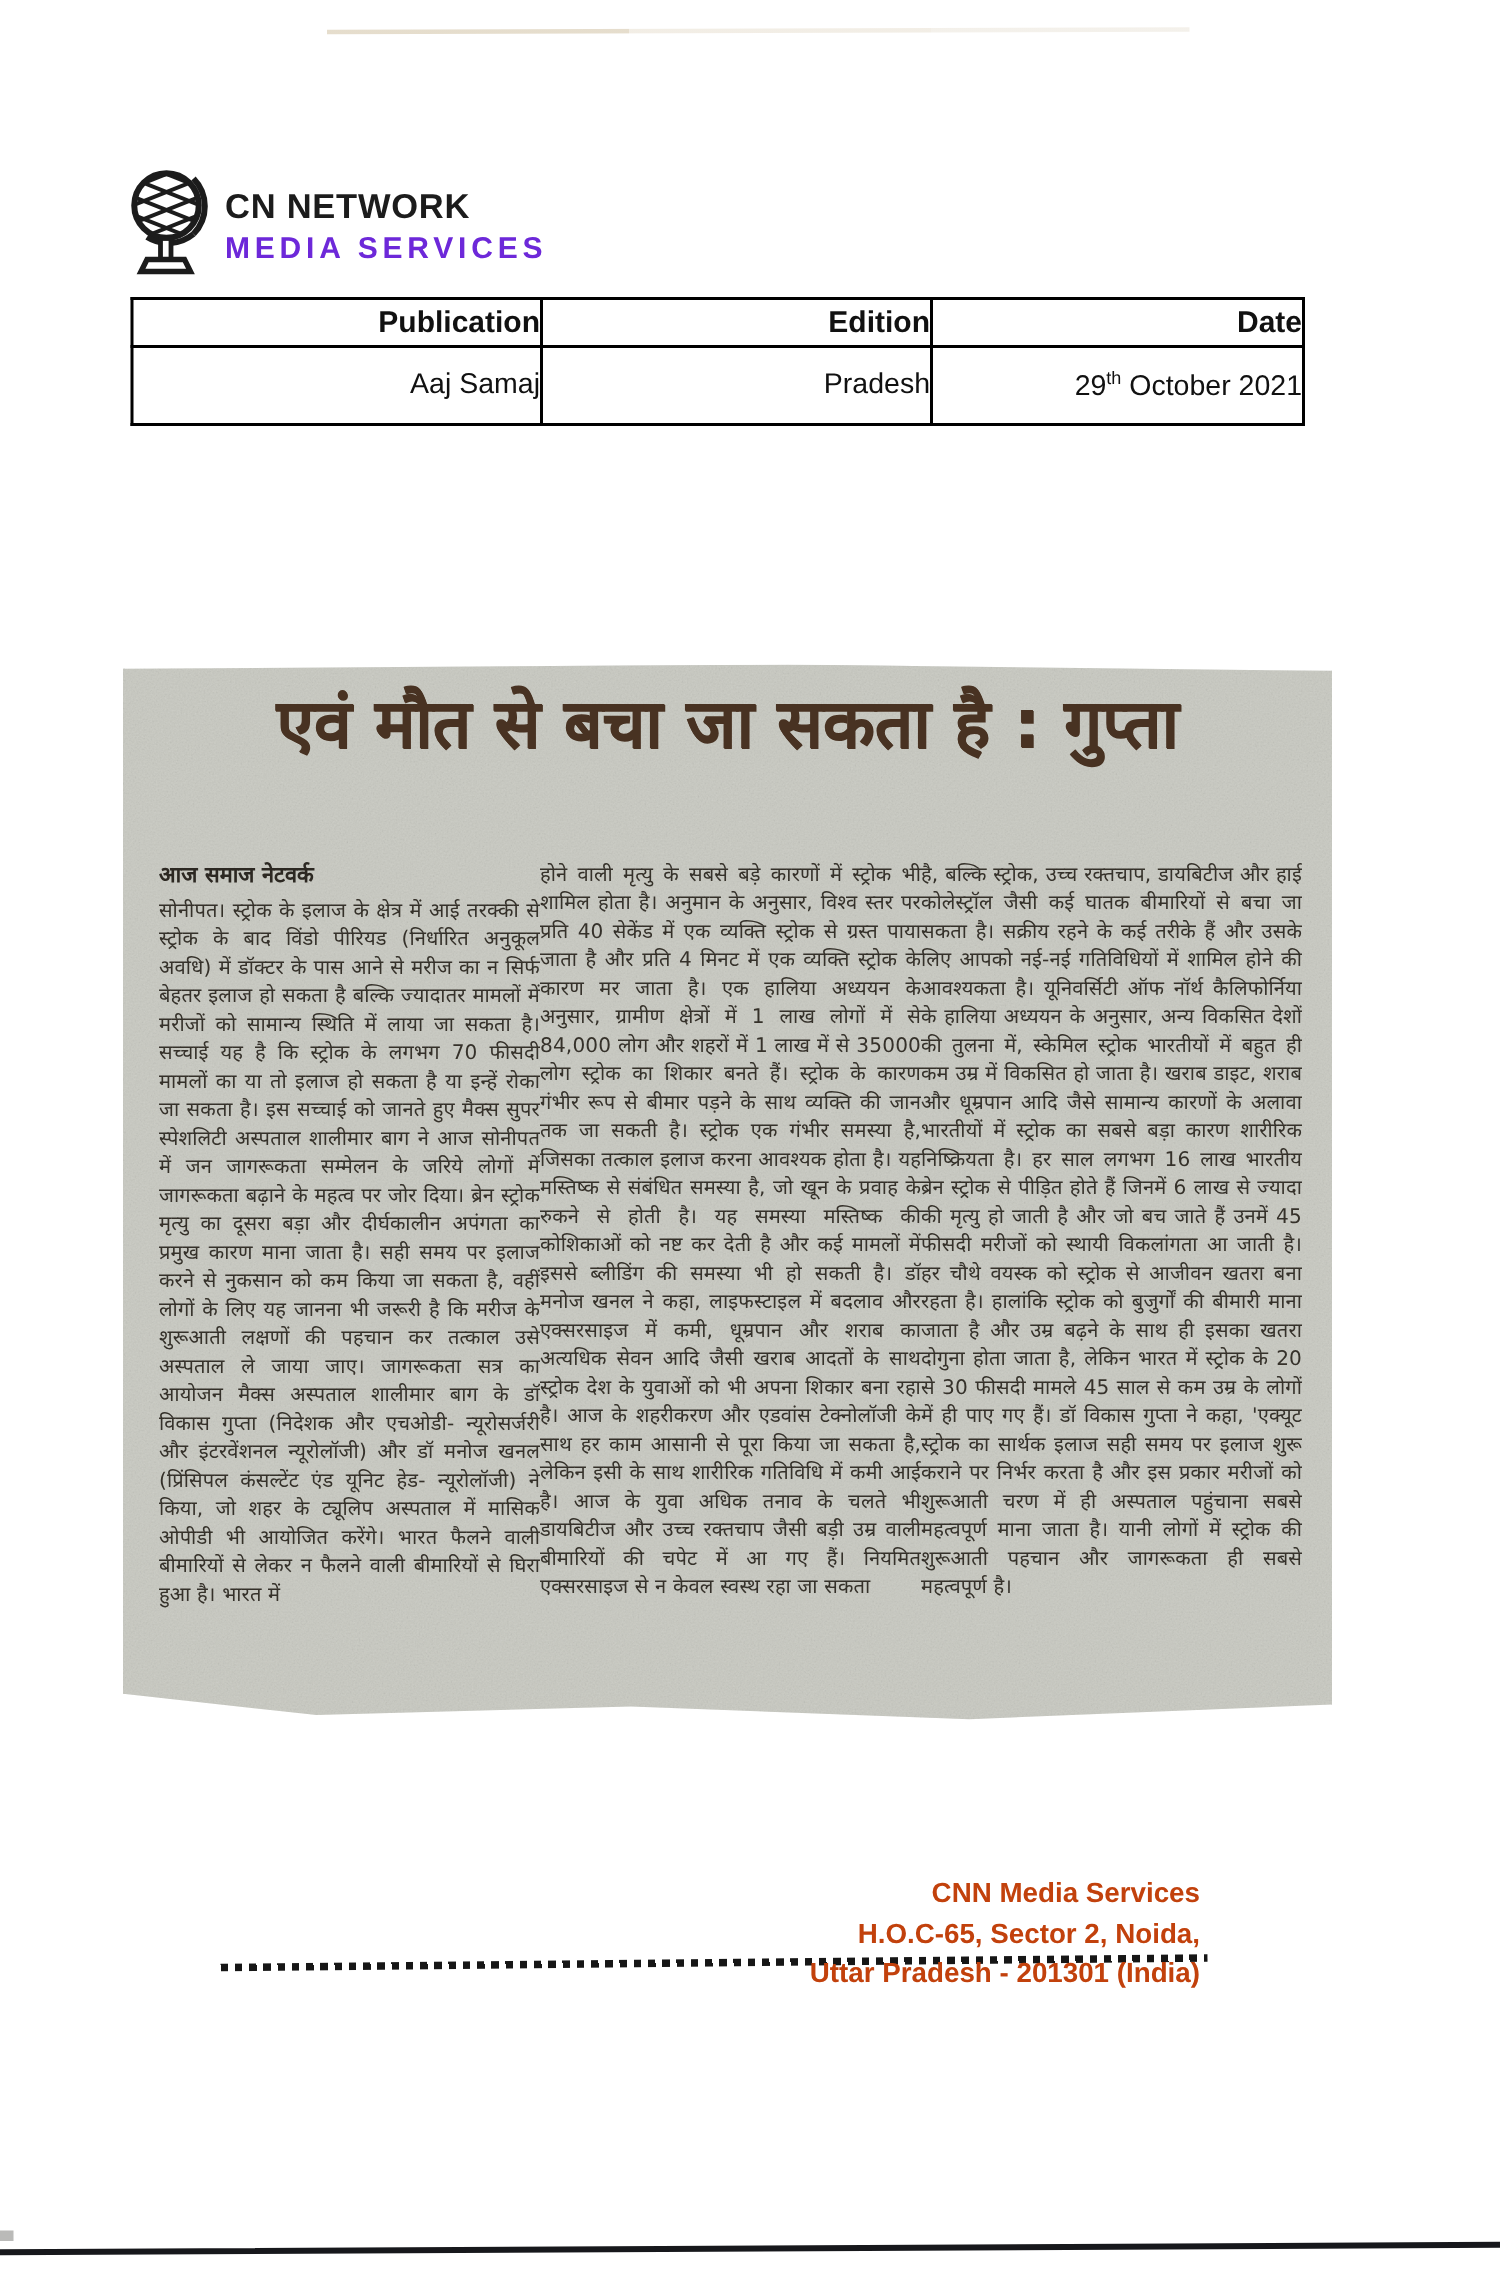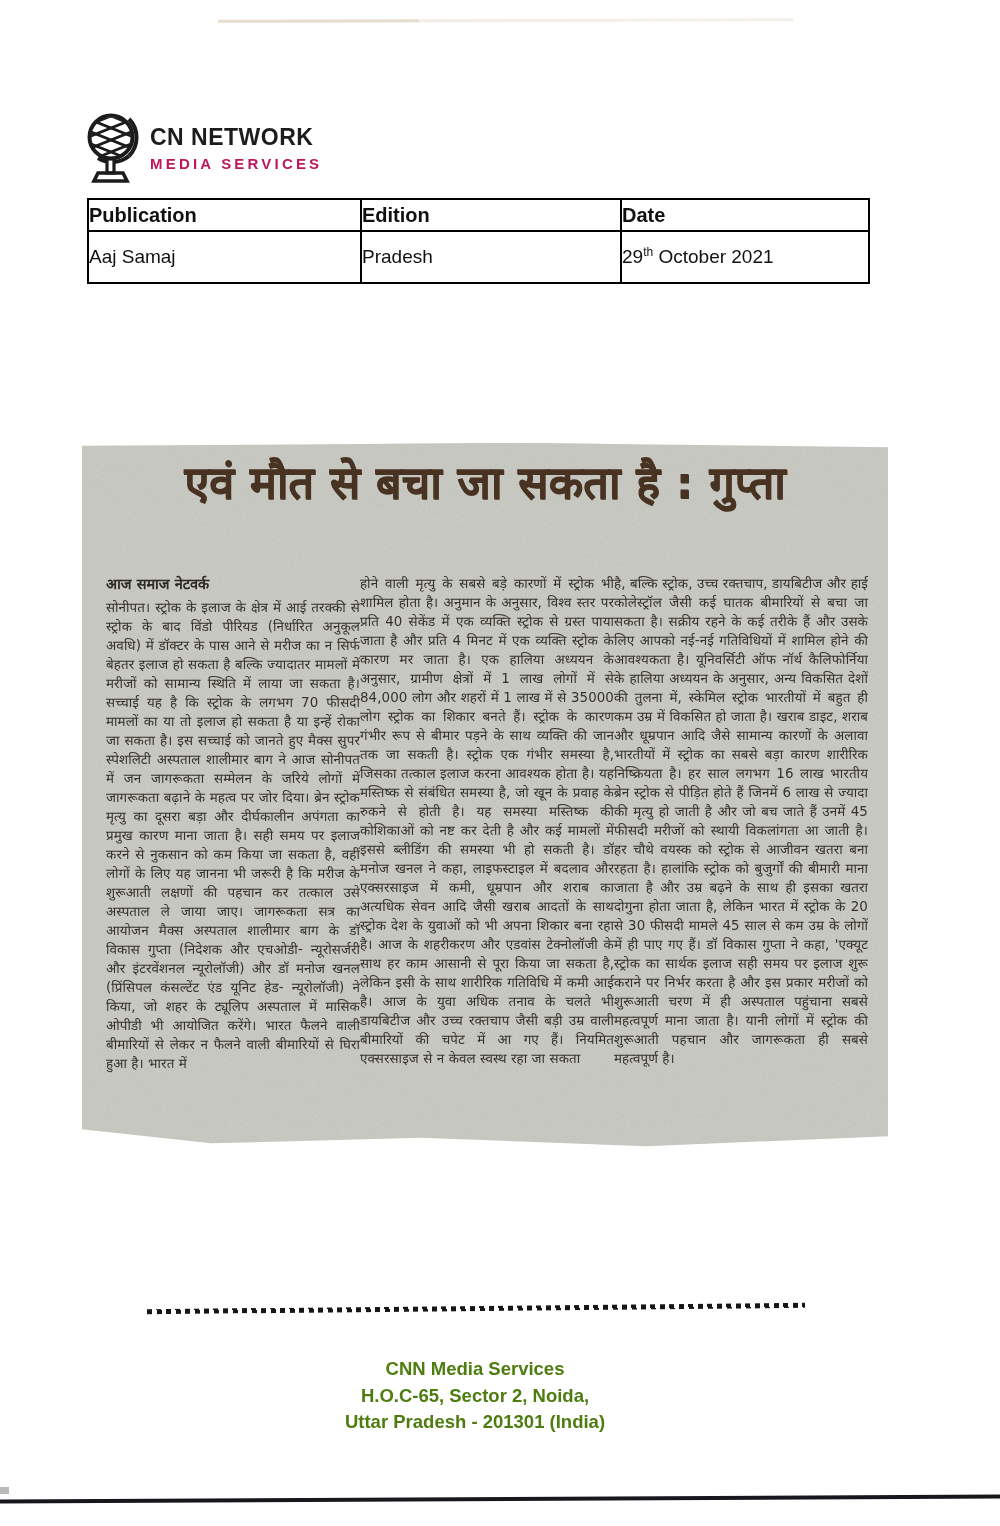--- a/index.html
+++ b/index.html
@@ -16,29 +16,29 @@
   .top-scan-line{
     position:absolute;left:218px;top:19px;width:575px;height:3px;
     background:linear-gradient(90deg,#ddd2bc 0 35%,#eee8dd 35% 70%,#f0ece4 70%);
     opacity:.75;transform:rotate(-.15deg);
   }
   
   .letterhead{position:absolute;left:86px;top:112px;display:flex;align-items:flex-start;}
   .globe{width:56px;height:74px;flex:0 0 auto;}
   .brand{margin-left:8px;padding-top:14px;}
   .brand-1{font-size:23px;font-weight:800;letter-spacing:.5px;color:#1c1c1c;line-height:1;}
-  .brand-2{font-size:15px;font-weight:700;letter-spacing:3.2px;color:#be185d;line-height:1;margin-top:7px;}
+  .brand-2{font-size:20px;font-weight:700;letter-spacing:3.2px;color:#6d28d9;line-height:1;margin-top:7px;}
   
   table.meta{
     position:absolute;left:87px;top:198px;width:781px;
     border-collapse:collapse;table-layout:fixed;
   }
   table.meta,table.meta th,table.meta td{border:2.5px solid #000;}
-  table.meta th{height:28px;font-size:20px;font-weight:700;text-align:left;padding:1px 0;}
-  table.meta td{height:50px;font-size:19px;font-weight:400;text-align:left;padding:0;}
+  table.meta th{height:28px;font-size:20px;font-weight:700;text-align:right;padding:1px 0;}
+  table.meta td{height:50px;font-size:19px;font-weight:400;text-align:right;padding:0;}
   td.datecell sup{font-size:12px;}
   
   .clipping{
     position:absolute;left:82px;top:443px;width:806px;height:706px;
     background:#c8c9c1;
     overflow:hidden;
     clip-path:polygon(0% 0.4%,55% 0%,100% 0.6%,100% 98.2%,70% 99.6%,42% 98.4%,16% 99.2%,0% 97.2%);
     box-shadow:0 0 2px rgba(0,0,0,.25);
   }
   .grain{position:absolute;inset:0;width:100%;height:100%;z-index:0;pointer-events:none;}
@@ -64,22 +64,22 @@
     font-size:13.4px;line-height:19px;text-align:justify;
     color:#35312a;letter-spacing:.1px;
   }
   
   .dotline{
     position:absolute;left:147px;top:1306px;width:658px;height:5px;
     background:repeating-linear-gradient(90deg,#161616 0 5px,transparent 5px 9.5px);
     transform:rotate(-.55deg);
   }
   .footer-block{
-    position:absolute;left:150px;top:1356px;width:650px;
-    text-align:center;font-weight:700;font-size:18.5px;line-height:26.5px;color:#4d7c0f;
+    position:absolute;left:150px;top:1249px;width:650px;
+    text-align:right;font-weight:700;font-size:18.5px;line-height:26.5px;color:#c2410c;
   }
   
   .bottom-scan-line{
     position:absolute;left:-8px;top:1497px;width:1020px;height:4px;
     background:#17181c;transform:rotate(-.28deg);
     border-radius:2px;
   }
   .left-edge-mark{
     position:absolute;left:0;top:1487px;width:9px;height:7px;background:#8c8c88;opacity:.6;
   }

